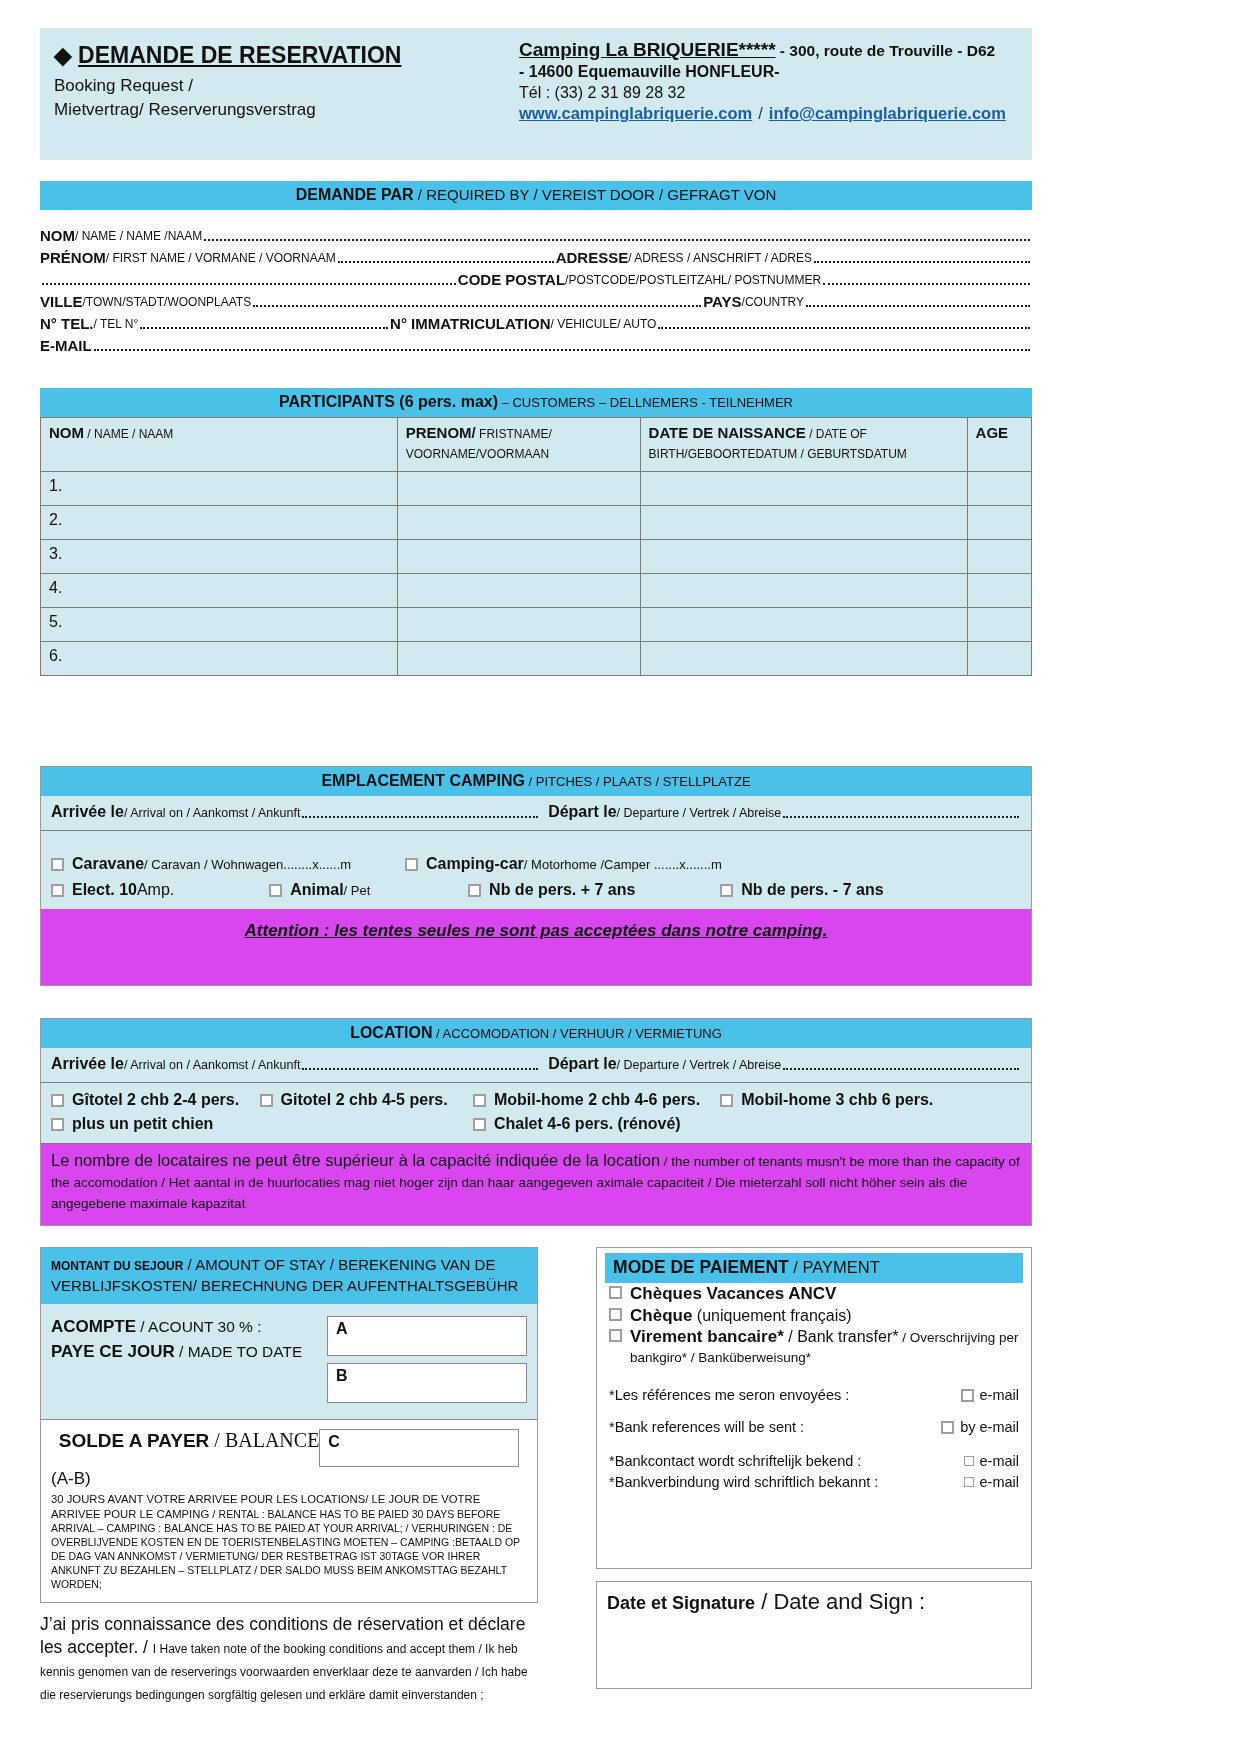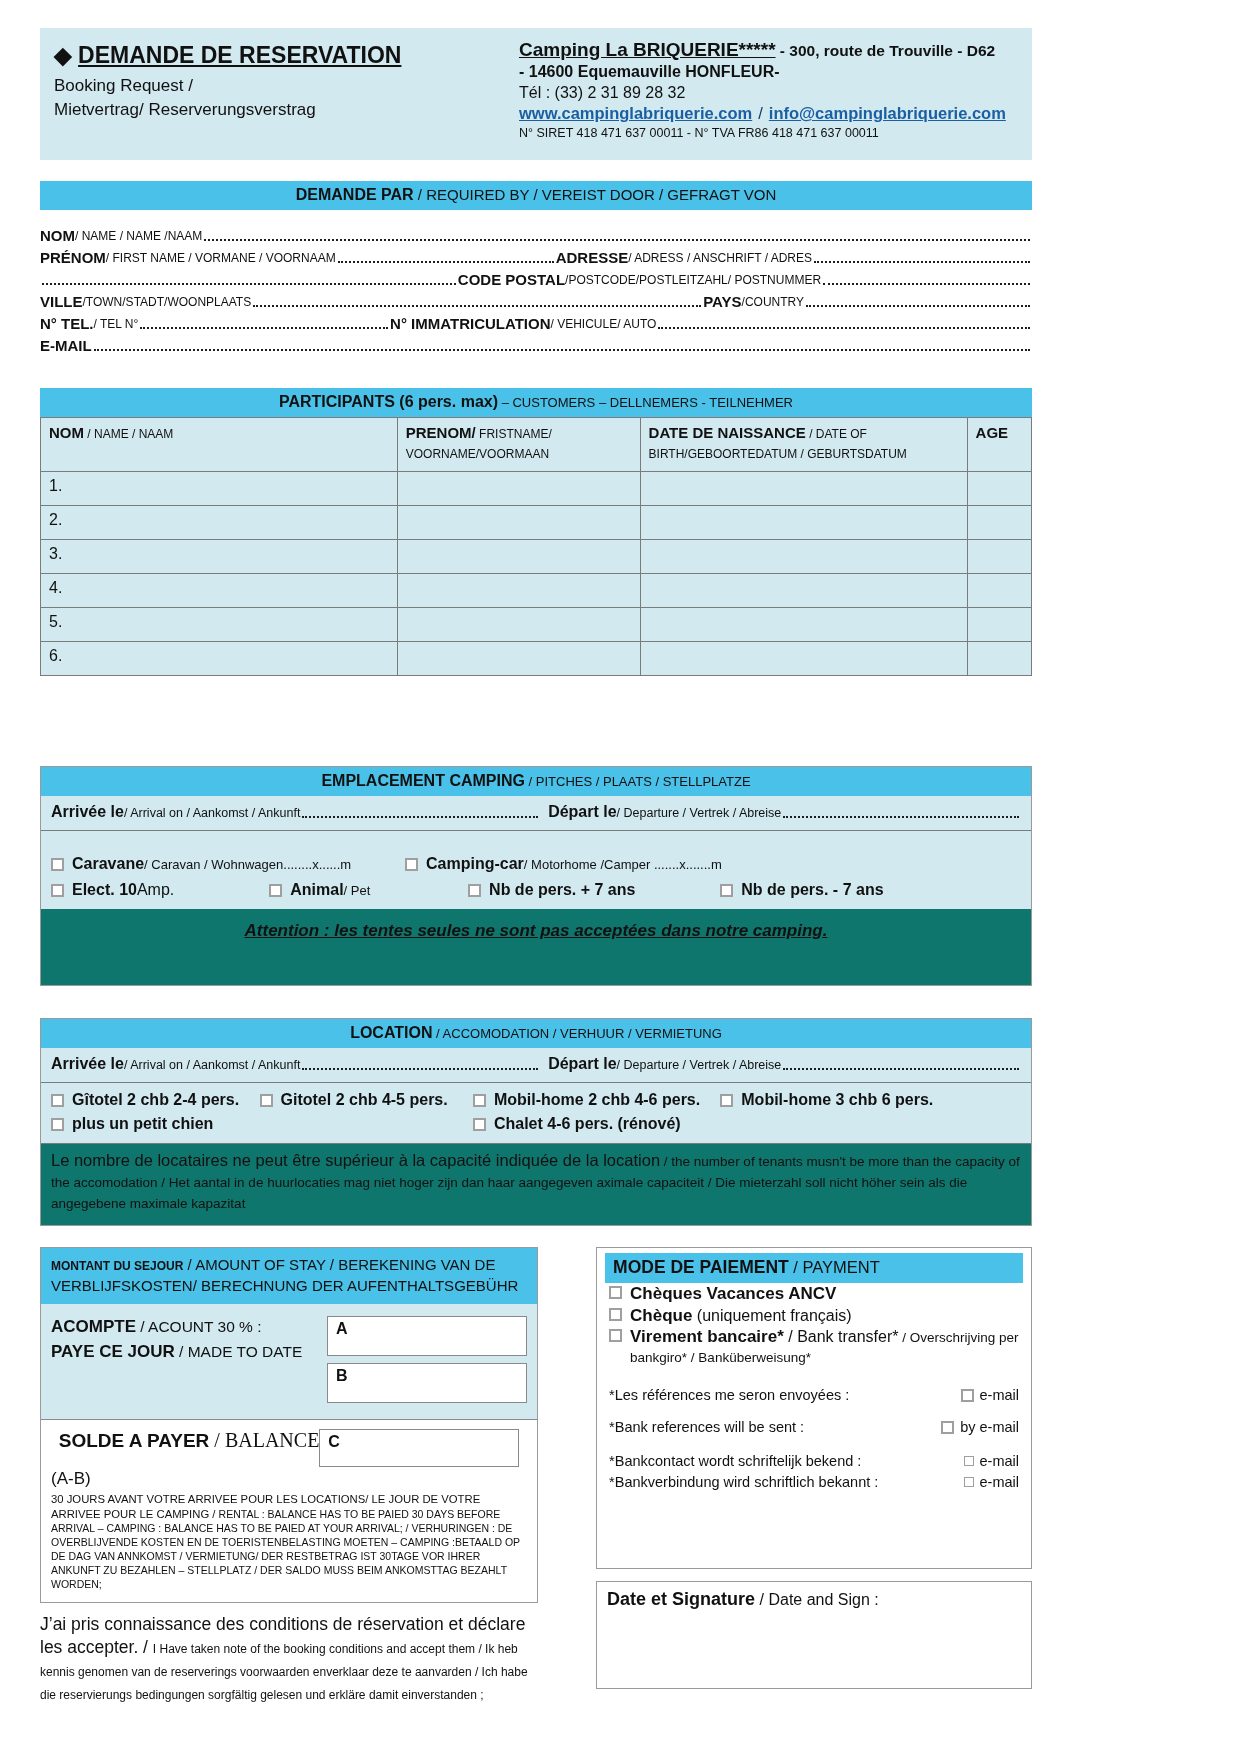--- a/index.html
+++ b/index.html
@@ -46,21 +46,21 @@
   
   .participants { margin-top:34px; }
   table.ptab { width:100%; border-collapse:collapse;padding-left:8px; }
   table.ptab th, table.ptab td { border:1px solid #7b7b7b; background:#d2e9f0; text-align:left; vertical-align:top; padding:5px 8px; }
   table.ptab th { font-weight:normal; line-height:1.25; height:54px; }
   table.ptab th .hb { font-weight:bold; font-size:15px; }
   table.ptab th .hr { font-size:12px; }
   table.ptab td { height:34px; font-size:16px; }
 
   
-  .boxsec { border:1px solid #9a9a9a; margin-top:0; background:#0f766e; }
+  .boxsec { border:1px solid #9a9a9a; margin-top:0; background:#d946ef; }
   .sec-blue { background:#d2e9f0; }
   .arr-row { display:flex; align-items:flex-end; padding:7px 10px 9px; border-bottom:1px solid #7b7b7b; }
   .arr-row .lbl-b { font-size:16px; }
   .arr-row .lbl-r { font-size:12.5px; }
 
   .emp-box { margin-top:90px; }
   .cb { display:inline-block; width:13px; height:13px; border:2px solid #9f9f9f; background:#fff; margin-right:8px; flex:none; }
   .cb.small { width:10px; height:10px; border-width:1.5px; }
   .opt { display:flex; align-items:center; white-space:nowrap; }
   .opt .ob { font-weight:bold; font-size:16px; }
@@ -119,21 +119,21 @@
   .ref-row { display:flex; justify-content:space-between; align-items:center; padding:0 4px; font-size:14.5px; }
   .ref-row .cbl { display:flex; align-items:center; white-space:nowrap; }
   .ref-row .cbl .cb { margin-right:6px; }
   .r1 { margin-top:20px; }
   .r2 { margin-top:16px; }
   .r3 { margin-top:18px; }
   .r4 { margin-top:5px; }
 
   .sig-box { border:1px solid #9a9a9a; margin-top:12px; height:108px; padding:7px 10px; }
   .sig-box .b { font-weight:bold; font-size:18px; }
-  .sig-box .r { font-size:16px; }
+  .sig-box .r { font-size:22px; }
 </style>
 </head>
 <body>
 
 <div class="page">
 
   <div class="top-header">
     <div class="th-left">
       <div class="th-title">
         <span>◆</span>
@@ -144,21 +144,20 @@
     </div>
     <div class="th-right">
       <div>
         <span class="camp-name">Camping La BRIQUERIE*****</span><span class="camp-addr1"> - 300, route de Trouville - D62</span>
       </div>
       <div class="camp-line2">- 14600 Equemauville  HONFLEUR-</div>
       <div class="camp-tel">Tél : (33) 2 31 89 28 32</div>
       <div class="camp-links">
         <span class="lnk">www.campinglabriquerie.com</span><span class="sep">/</span><span class="lnk">info@campinglabriquerie.com</span>
       </div>
-      <div class="camp-siret">N° SIRET 418 471 637 00011   -   N° TVA FR86 418 471 637 00011</div>
     </div>
   </div>
 
   <div class="bar demande-bar">
     <span class="b">DEMANDE PAR</span><span class="r" style="font-size:15px">  /  REQUIRED BY  /  VEREIST DOOR  /  GEFRAGT VON</span>
   </div>
 
   <div class="contact">
     <div class="row-line">
       <span class="lbl-b">NOM</span>

